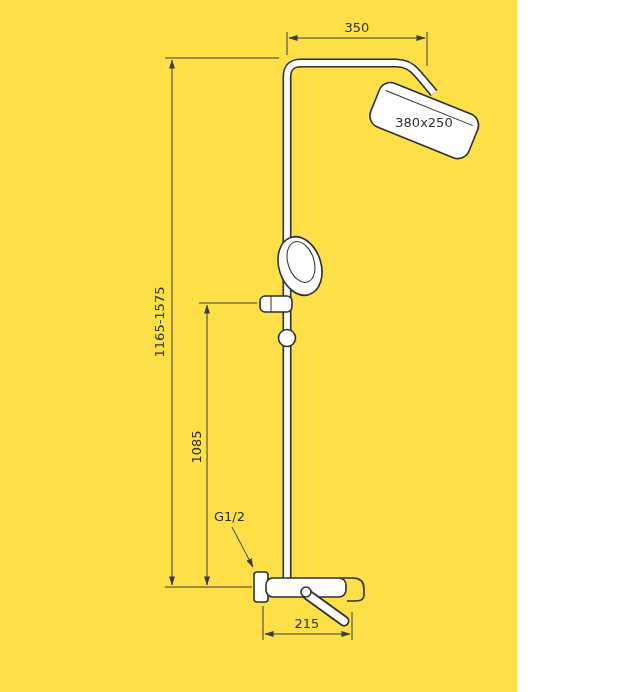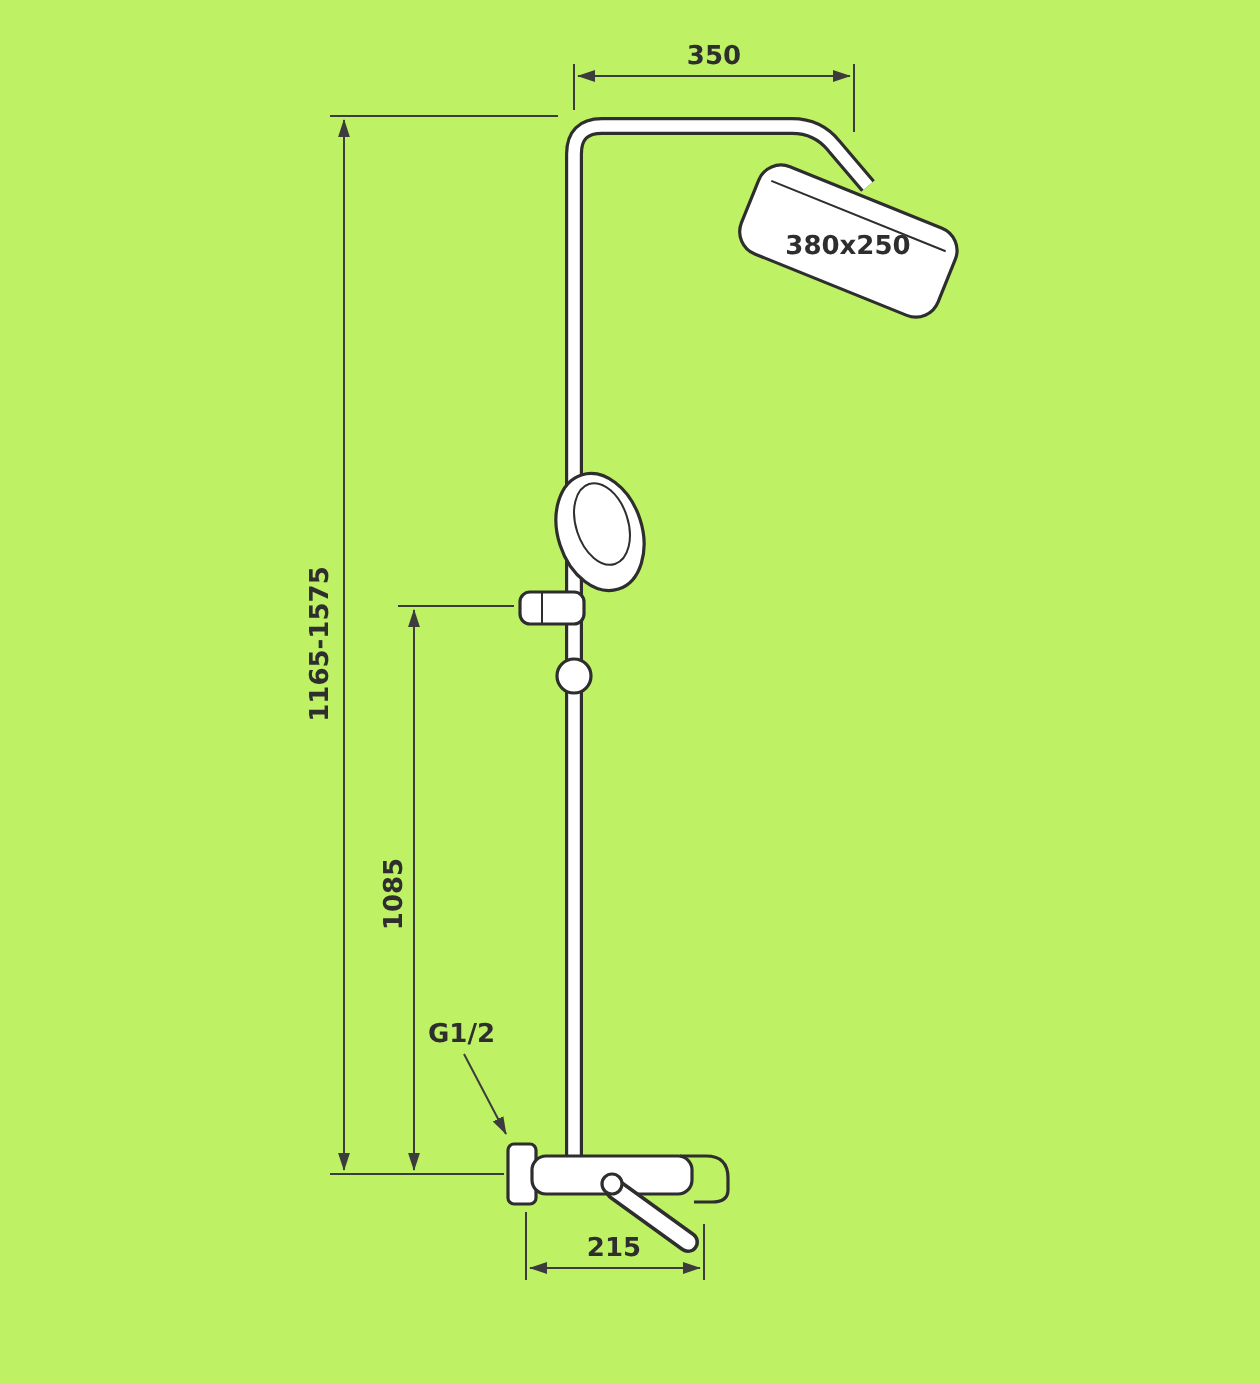--- a/index.html
+++ b/index.html
@@ -1,22 +1,21 @@
 <!DOCTYPE html>
 <html><head>
 <meta charset="utf-8">
 <style>
   html, body { margin: 0; padding: 0; background: #ffffff; }
   .page {
     position: relative;
-    width: 630px;
+    width: 517px;
     height: 692px;
-    background: #bef264;
+    background: #fde047;
     overflow: hidden;
-    font-weight: bold;
   }
   svg { display: block; }
   .dim line { stroke: #3c3c3c; stroke-width: 1; fill: none; }
   .dim text, .callout-text, .head-label {
     font-family: "DejaVu Sans", sans-serif;
     font-size: 13px;
     fill: #2e2e2e;
     stroke: none;
   }
   .draw { stroke: #2e2e2e; stroke-width: 1.6; fill: none; }

